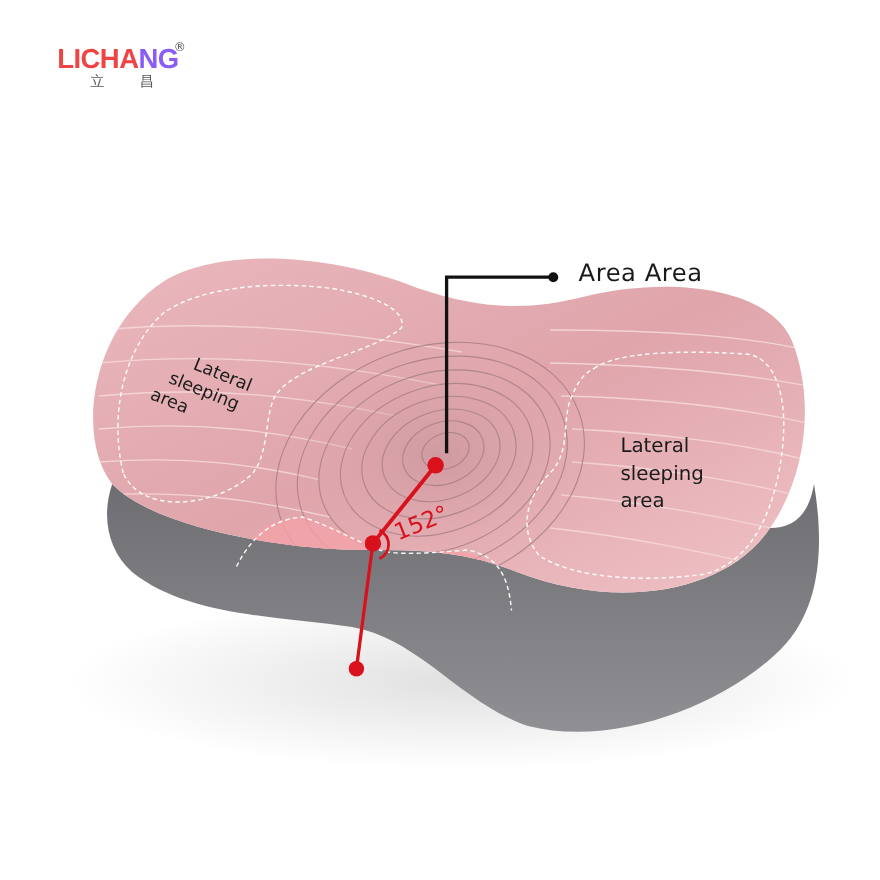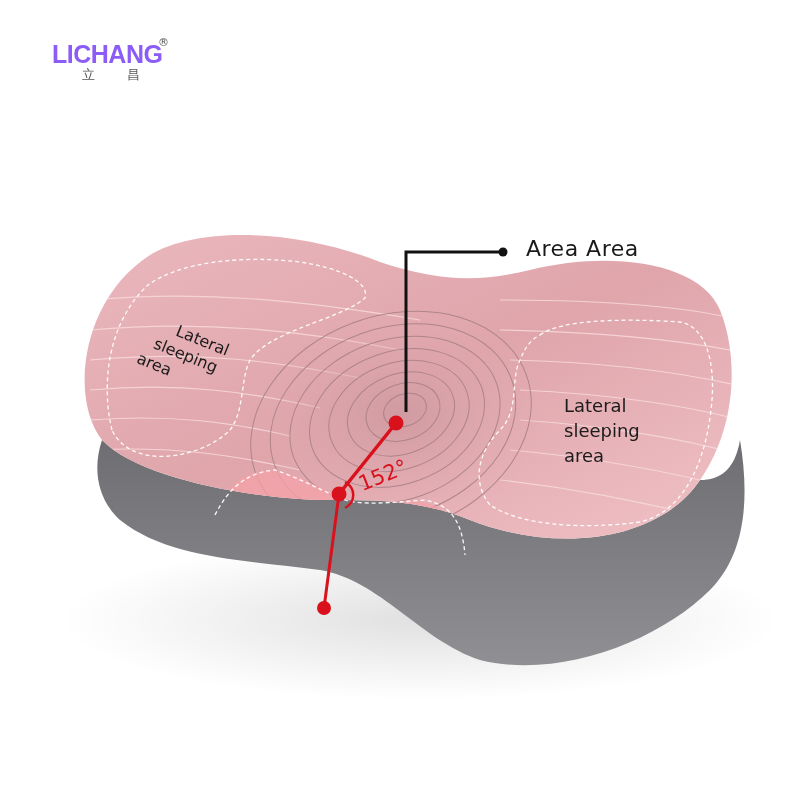--- a/index.html
+++ b/index.html
@@ -13,21 +13,21 @@
     .stage svg { position: absolute; left: 0; top: 0; }
     .logo {
       position: absolute; left: 52px; top: 40px; width: 110px; height: 48px;
     }
     .logo-text {
       position: absolute; left: 0; top: 0;
       font-family: "Liberation Sans", sans-serif;
       font-weight: bold; font-size: 25px; letter-spacing: -0.5px;
       line-height: 28px; white-space: nowrap;
     }
-    .logo-text .l-red { color: #8b5cf6; }
+    .logo-text .l-red { color: #ef4444; }
     .logo-text .l-gray { color: #8b5cf6; }
     .logo-reg {
       position: absolute; left: 106px; top: -4px; font-size: 11px; color: #555;
       font-family: "DejaVu Sans", sans-serif;
     }
     .logo-cn {
       position: absolute; top: 28px; font-size: 13px; color: #555;
       font-family: "DejaVu Sans", sans-serif; line-height: 14px;
     }
     .logo-cn.c1 { left: 30px; }

